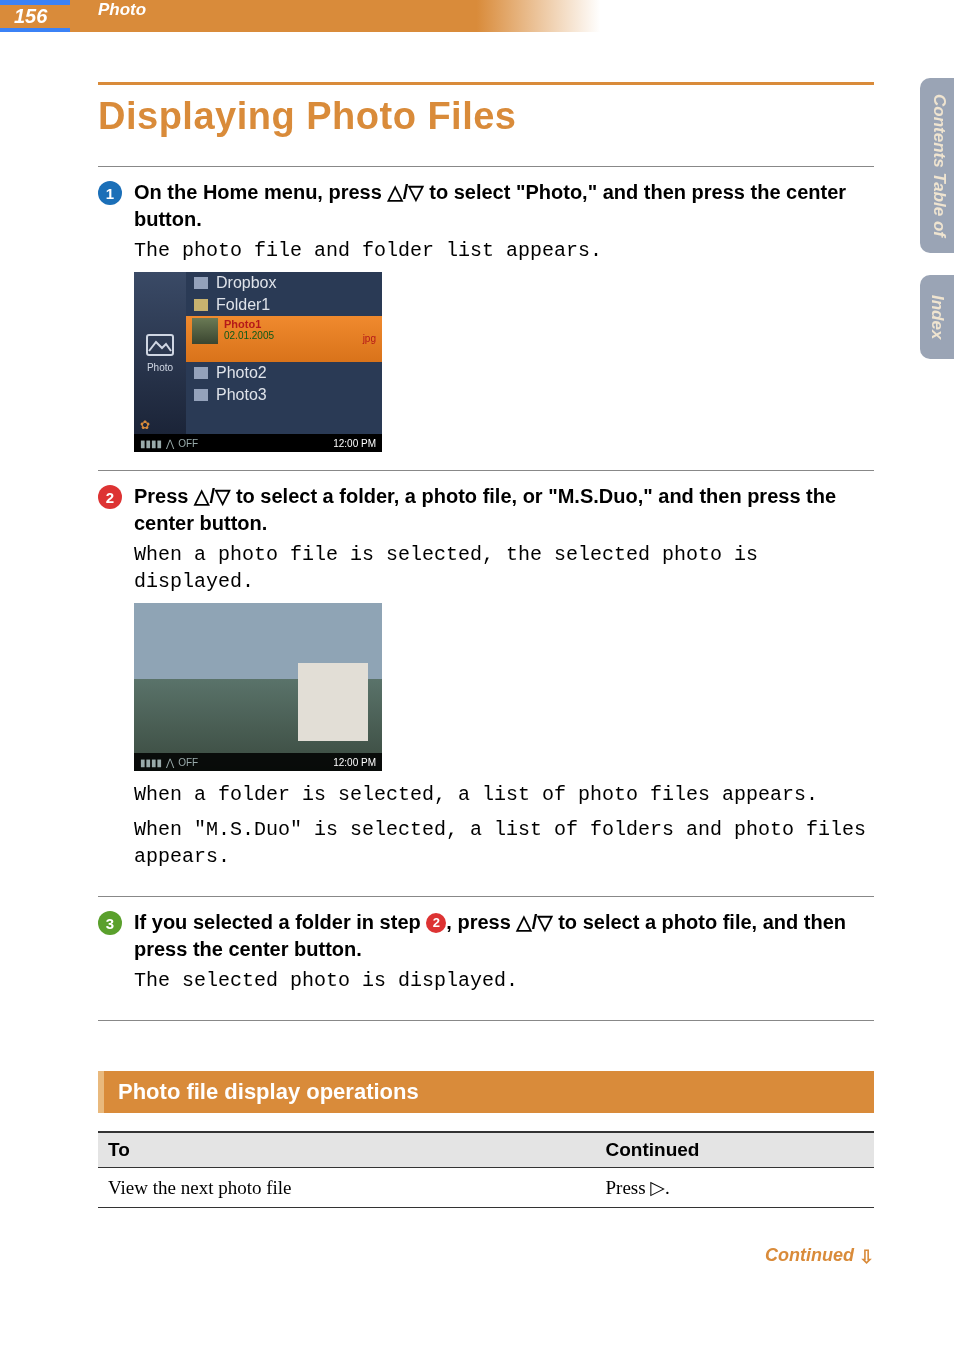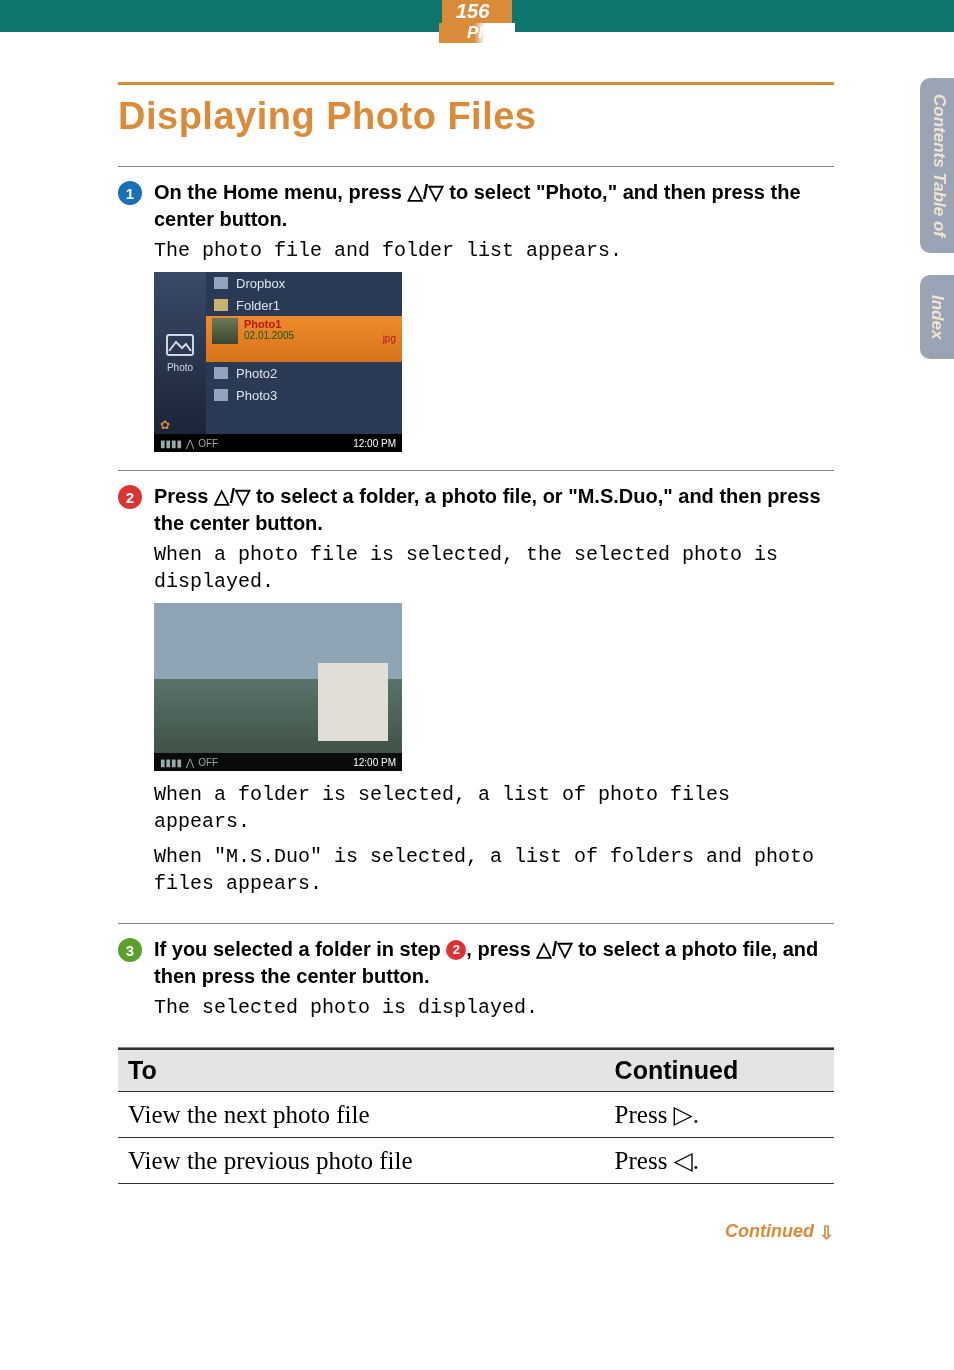--- a/index.html
+++ b/index.html
@@ -5,27 +5,26 @@
   * { margin: 0; padding: 0; box-sizing: border-box; }
   body {
     font-family: "Helvetica Neue", Arial, sans-serif;
     width: 954px;
     height: 1370px;
     background: #fff;
     position: relative;
     color: #000;
   }
   .header-bar {
-    background: #0f766e;
+    background: #3b82f6;
     height: 32px;
     display: flex;
     align-items: center;
     color: #fff;
     font-size: 16px;
-    flex-direction: column;
   }
   .page-num {
     background: #d98b3a;
     width: 70px;
     font-weight: bold;
     font-style: italic;
     font-size: 20px;
     padding-left: 14px;
     padding-right: 10px;
   }
@@ -58,22 +57,21 @@
     padding: 16px 6px;
     border-top-left-radius: 10px;
     border-bottom-left-radius: 10px;
     text-align: center;
     font-size: 17px;
     line-height: 1.05;
   }
   .side-tab.small { padding: 20px 8px; }
 
   .content {
-    padding: 50px 120px 0 98px;
-    margin-left: 20px;
+    padding: 50px 80px 0 98px;
   }
   .thick-rule {
     border: none;
     border-top: 3px solid #d98b3a;
     margin-bottom: 10px;
   }
   h1.title {
     color: #d98b3a;
     font-weight: 800;
     font-size: 38px;
@@ -146,21 +144,21 @@
     align-items: center;
     justify-content: center;
     gap: 6px;
   }
   .dev-left svg { width: 28px; height: 22px; }
   .dev-left-label { font-size: 10px; color:#cfd6e3; }
   .dev-list { margin-left: 52px; }
   .dev-item {
     display: flex; align-items: center;
     gap: 8px; padding: 3px 8px; height: 22px;
-    font-size: 13px; color: #dfe3ea;
+    font-size: 16px; color: #dfe3ea;
   }
   .dev-item.selected {
     background: linear-gradient(#f08a2e,#d9731a);
     height: 46px;
     color: #c33;
     font-size: 11px;
     display: block;
     padding: 2px 8px 2px 38px;
     position: relative;
   }
@@ -210,21 +208,21 @@
     padding: 8px 14px;
     margin-top: 50px;
     margin-bottom: 18px;
     border-left: 6px solid #e9b97d;
   }
 
   
   table.ops {
     width: 100%;
     border-collapse: collapse;
-    font-size: 25px;
+    font-size: 19px;
   }
   table.ops th {
     text-align: left;
     background: #e4e4e4;
     font-weight: bold;
     padding: 6px 10px;
     border-top: 2px solid #333;
     border-bottom: 1px solid #333;
     font-family: Arial, sans-serif;
   }
@@ -356,36 +354,33 @@
       <span class="step-badge badge-green">3</span>
       <div class="step-body">
         <div class="step-head">
           <span>If you selected a folder in step </span><span class="inline-badge badge-red">2</span><span>, press △/▽ to select a photo file, and then press the center button.</span>
         </div>
         <div class="step-desc">The selected photo is displayed.</div>
       </div>
     </div>
   </div>
 
+  <div class="subheader">Photo file display operations</div>
 
   <table class="ops">
     <thead>
       <tr>
         <th>To</th>
         <th>Continued</th>
       </tr>
     </thead>
     <tbody>
       <tr>
         <td>View the next photo file</td>
         <td class="op">Press ▷.</td>
       </tr>
-      <tr>
-        <td>View the previous photo file</td>
-        <td class="op">Press ◁.</td>
-      </tr>
     </tbody>
   </table>
 
   <div class="continued">
     <span>Continued </span><span class="tri arrow-down">⇩</span>
   </div>
 </div>
 
 </body></html>

